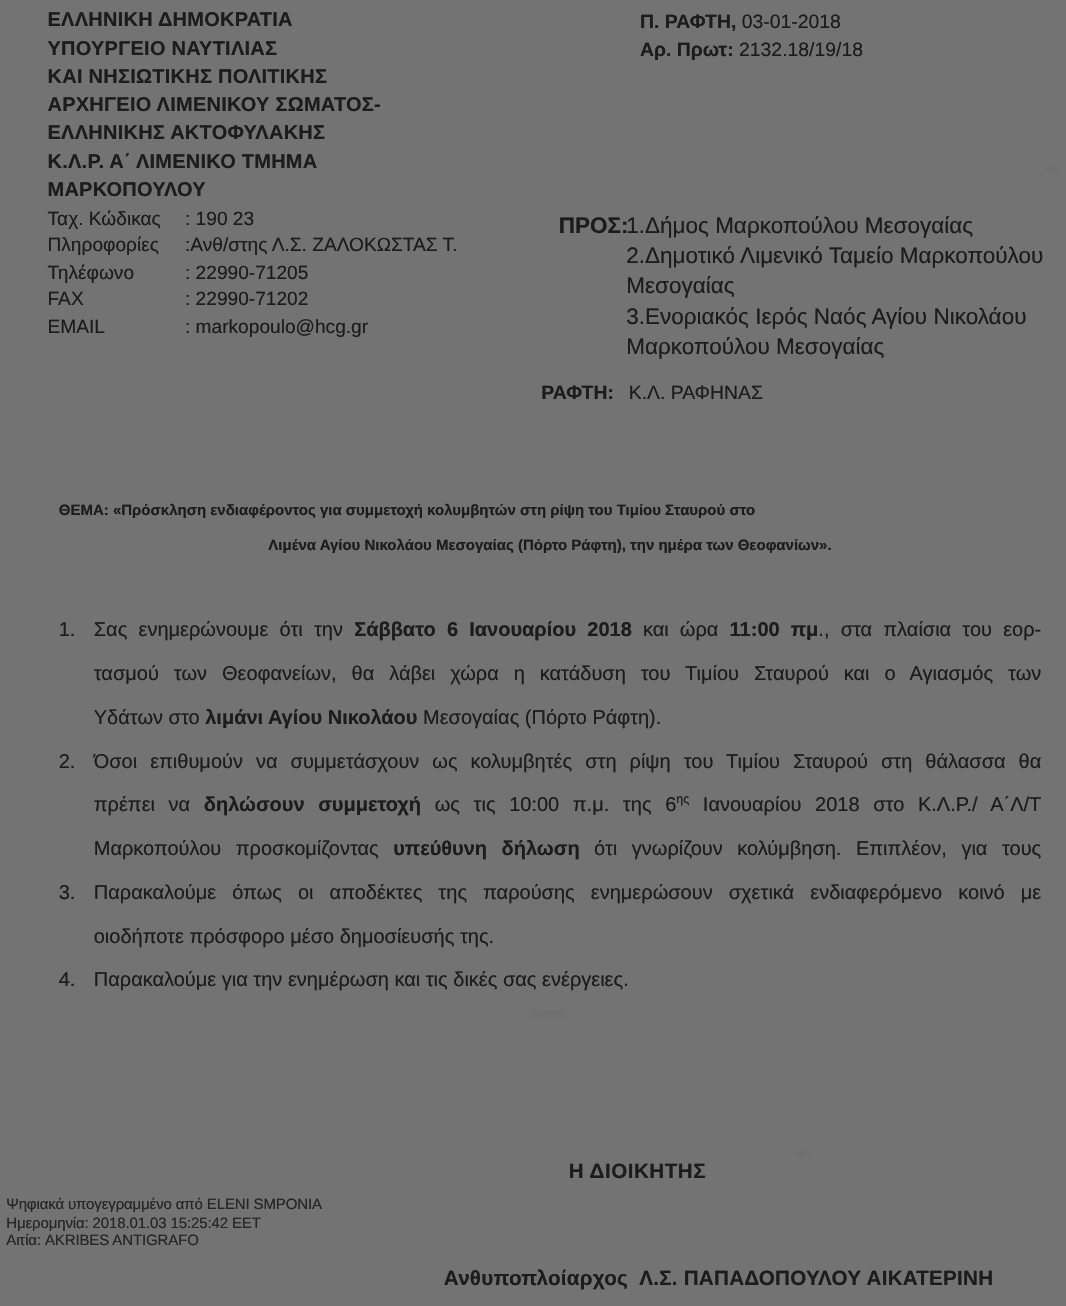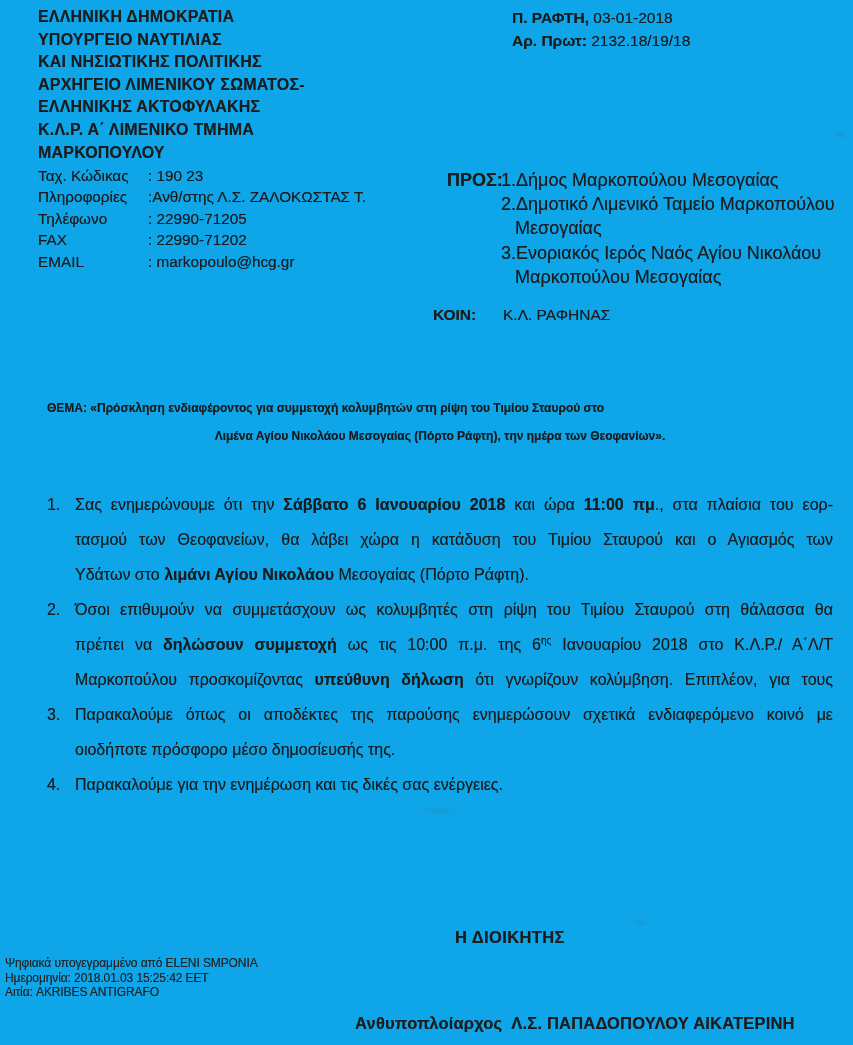--- a/index.html
+++ b/index.html
@@ -1,18 +1,18 @@
 <!DOCTYPE html>
 <html><head>
 <meta charset="utf-8">
 <style>
   html,body { margin:0; padding:0; background:#e8e8e8; }
   .page {
     position:relative; width:853px; height:1045px; margin:0 auto;
-    background:#0ea5e9; overflow:hidden;
+    background:#737373; overflow:hidden;
     font-family:"Liberation Sans","DejaVu Sans",sans-serif;
     color:#1c1c1c;
     text-shadow:0 0 .45px rgba(20,20,20,.55); 
   }
   .abs { position:absolute; }
   .b { font-weight:700; }
   sup { font-size:10px; line-height:0; vertical-align:super; }
 
   
   .agency { left:38px; top:6px; font-weight:700; font-size:16px; line-height:22.6px; letter-spacing:.2px; white-space:nowrap; }
@@ -20,21 +20,21 @@
   .contact { left:38px; top:165px; font-size:15.3px; line-height:21.4px; }
   .crow { display:flex; white-space:nowrap; }
   .clabel { width:110px; flex:0 0 110px; }
   
   .rhead { left:512px; top:6px; font-size:15.5px; line-height:23px; white-space:nowrap; }
   
   .pros { left:447px; top:168px; font-size:18px; line-height:24.2px; }
   .pros-flex { display:flex; }
   .pros-label { font-weight:700; width:54px; flex:0 0 54px; }
   .pline { white-space:nowrap; }
-  .pline.cont { margin-left:14px; }
+  .pline.cont { }
   .koin { left:433px; top:306px; font-size:15.5px; display:flex; white-space:nowrap; }
   .koin-label { font-weight:700; width:70px; flex:0 0 70px; }
   
   .subject { left:47px; top:394px; width:786px; font-weight:700; font-size:12px; line-height:28px; }
   .subject .l2 { text-align:center; }
   
   .list { left:47px; top:487px; width:786px; font-size:16px; }
   .item { position:relative; padding-left:28px; }
   .inum { position:absolute; left:0; top:0; line-height:35px; }
   .tline { line-height:35px; }
@@ -105,21 +105,21 @@
         <div class="pline">1.Δήμος Μαρκοπούλου Μεσογαίας</div>
         <div class="pline">2.Δημοτικό Λιμενικό Ταμείο Μαρκοπούλου</div>
         <div class="pline cont">Μεσογαίας</div>
         <div class="pline">3.Ενοριακός Ιερός Ναός Αγίου Νικολάου</div>
         <div class="pline cont">Μαρκοπούλου Μεσογαίας</div>
       </div>
     </div>
   </div>
 
   <div class="abs koin">
-    <span class="koin-label">ΚΟΙΝ:</span>
+    <span class="koin-label">ΡΑΦΤΗ:</span>
     <span>Κ.Λ. ΡΑΦΗΝΑΣ</span>
   </div>
 
   <div class="abs subject">
     <div class="l1">ΘΕΜΑ: «Πρόσκληση ενδιαφέροντος για συμμετοχή κολυμβητών στη ρίψη του Τιμίου Σταυρού στο</div>
     <div class="l2">Λιμένα Αγίου Νικολάου Μεσογαίας (Πόρτο Ράφτη), την ημέρα των Θεοφανίων».</div>
   </div>
 
   <div class="abs list">
     <div class="item">

